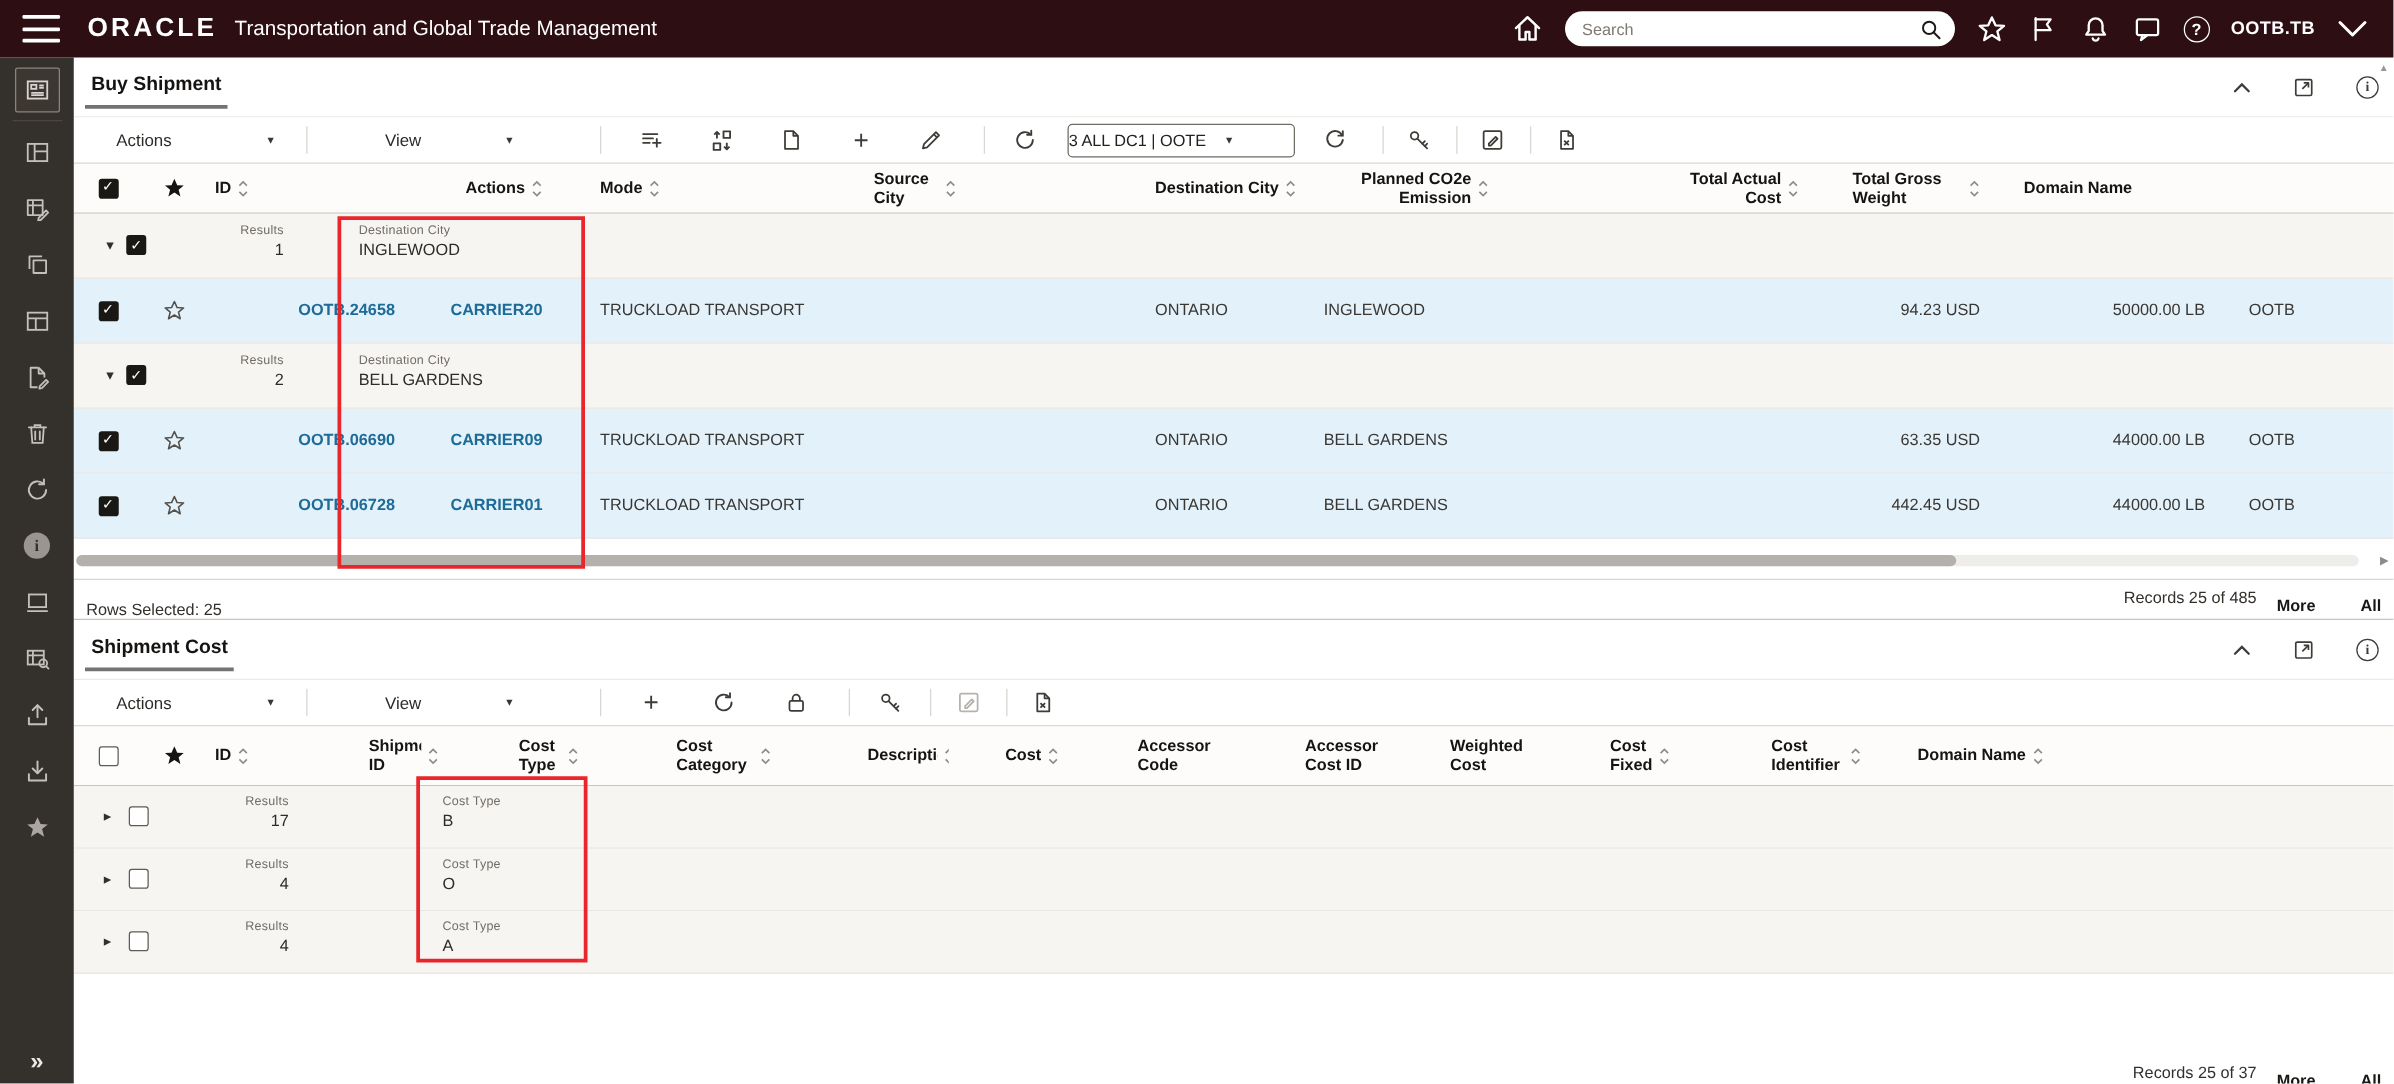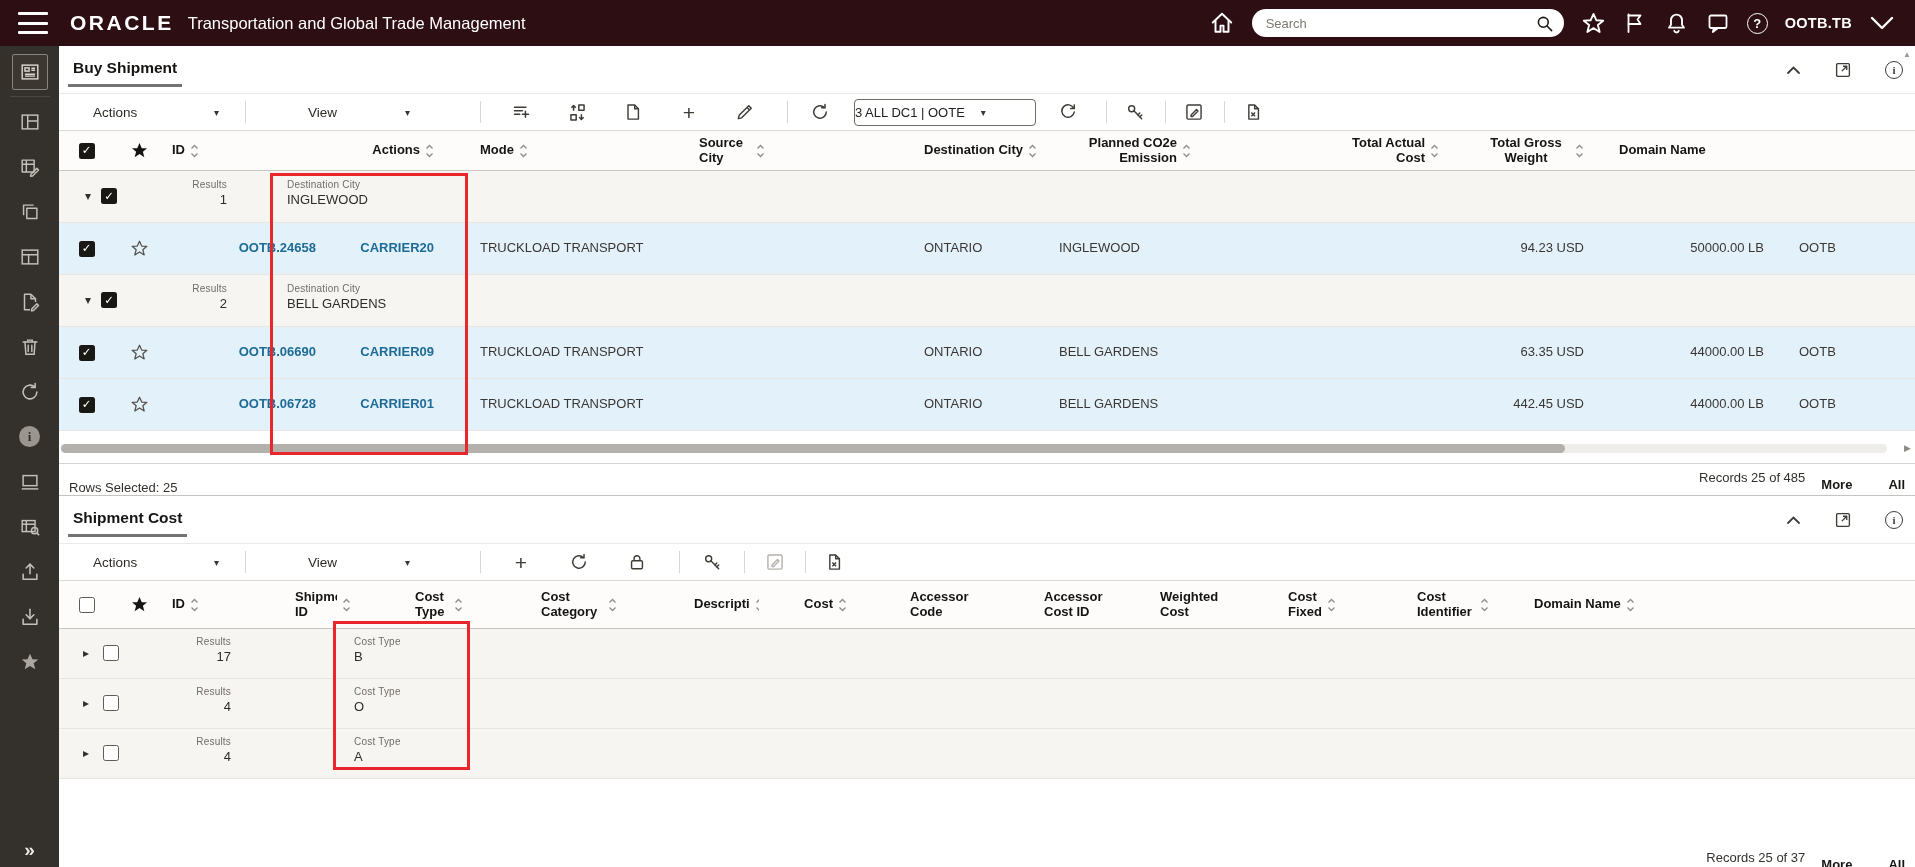--- a/index.html
+++ b/index.html
@@ -457,21 +457,21 @@
             <span class="hlabel">
               <span style="max-width:88px;text-align:right">Total Actual Cost</span>
               <svg width="9" height="14" viewBox="0 0 9 14" fill="none" stroke="#8e8a85" stroke-width="1.3">
                 <polyline points="1.5,4.5 4.5,1.5 7.5,4.5"></polyline>
                 <polyline points="1.5,9.5 4.5,12.5 7.5,9.5"></polyline>
               </svg>
             </span>
           </div>
         <div class="c cr" style="padding-right:10px">
             <span class="hlabel">
-              <span style="max-width:88px;text-align:center">Total Gross Weight</span>
+              <span style="max-width:88px;text-align:left">Total Gross Weight</span>
               <svg width="9" height="14" viewBox="0 0 9 14" fill="none" stroke="#8e8a85" stroke-width="1.3">
                 <polyline points="1.5,4.5 4.5,1.5 7.5,4.5"></polyline>
                 <polyline points="1.5,9.5 4.5,12.5 7.5,9.5"></polyline>
               </svg>
             </span>
           </div>
         <div class="c" style="padding-left:25px">
             <span class="hlabel">
               <span>Domain Name</span>
             </span>

